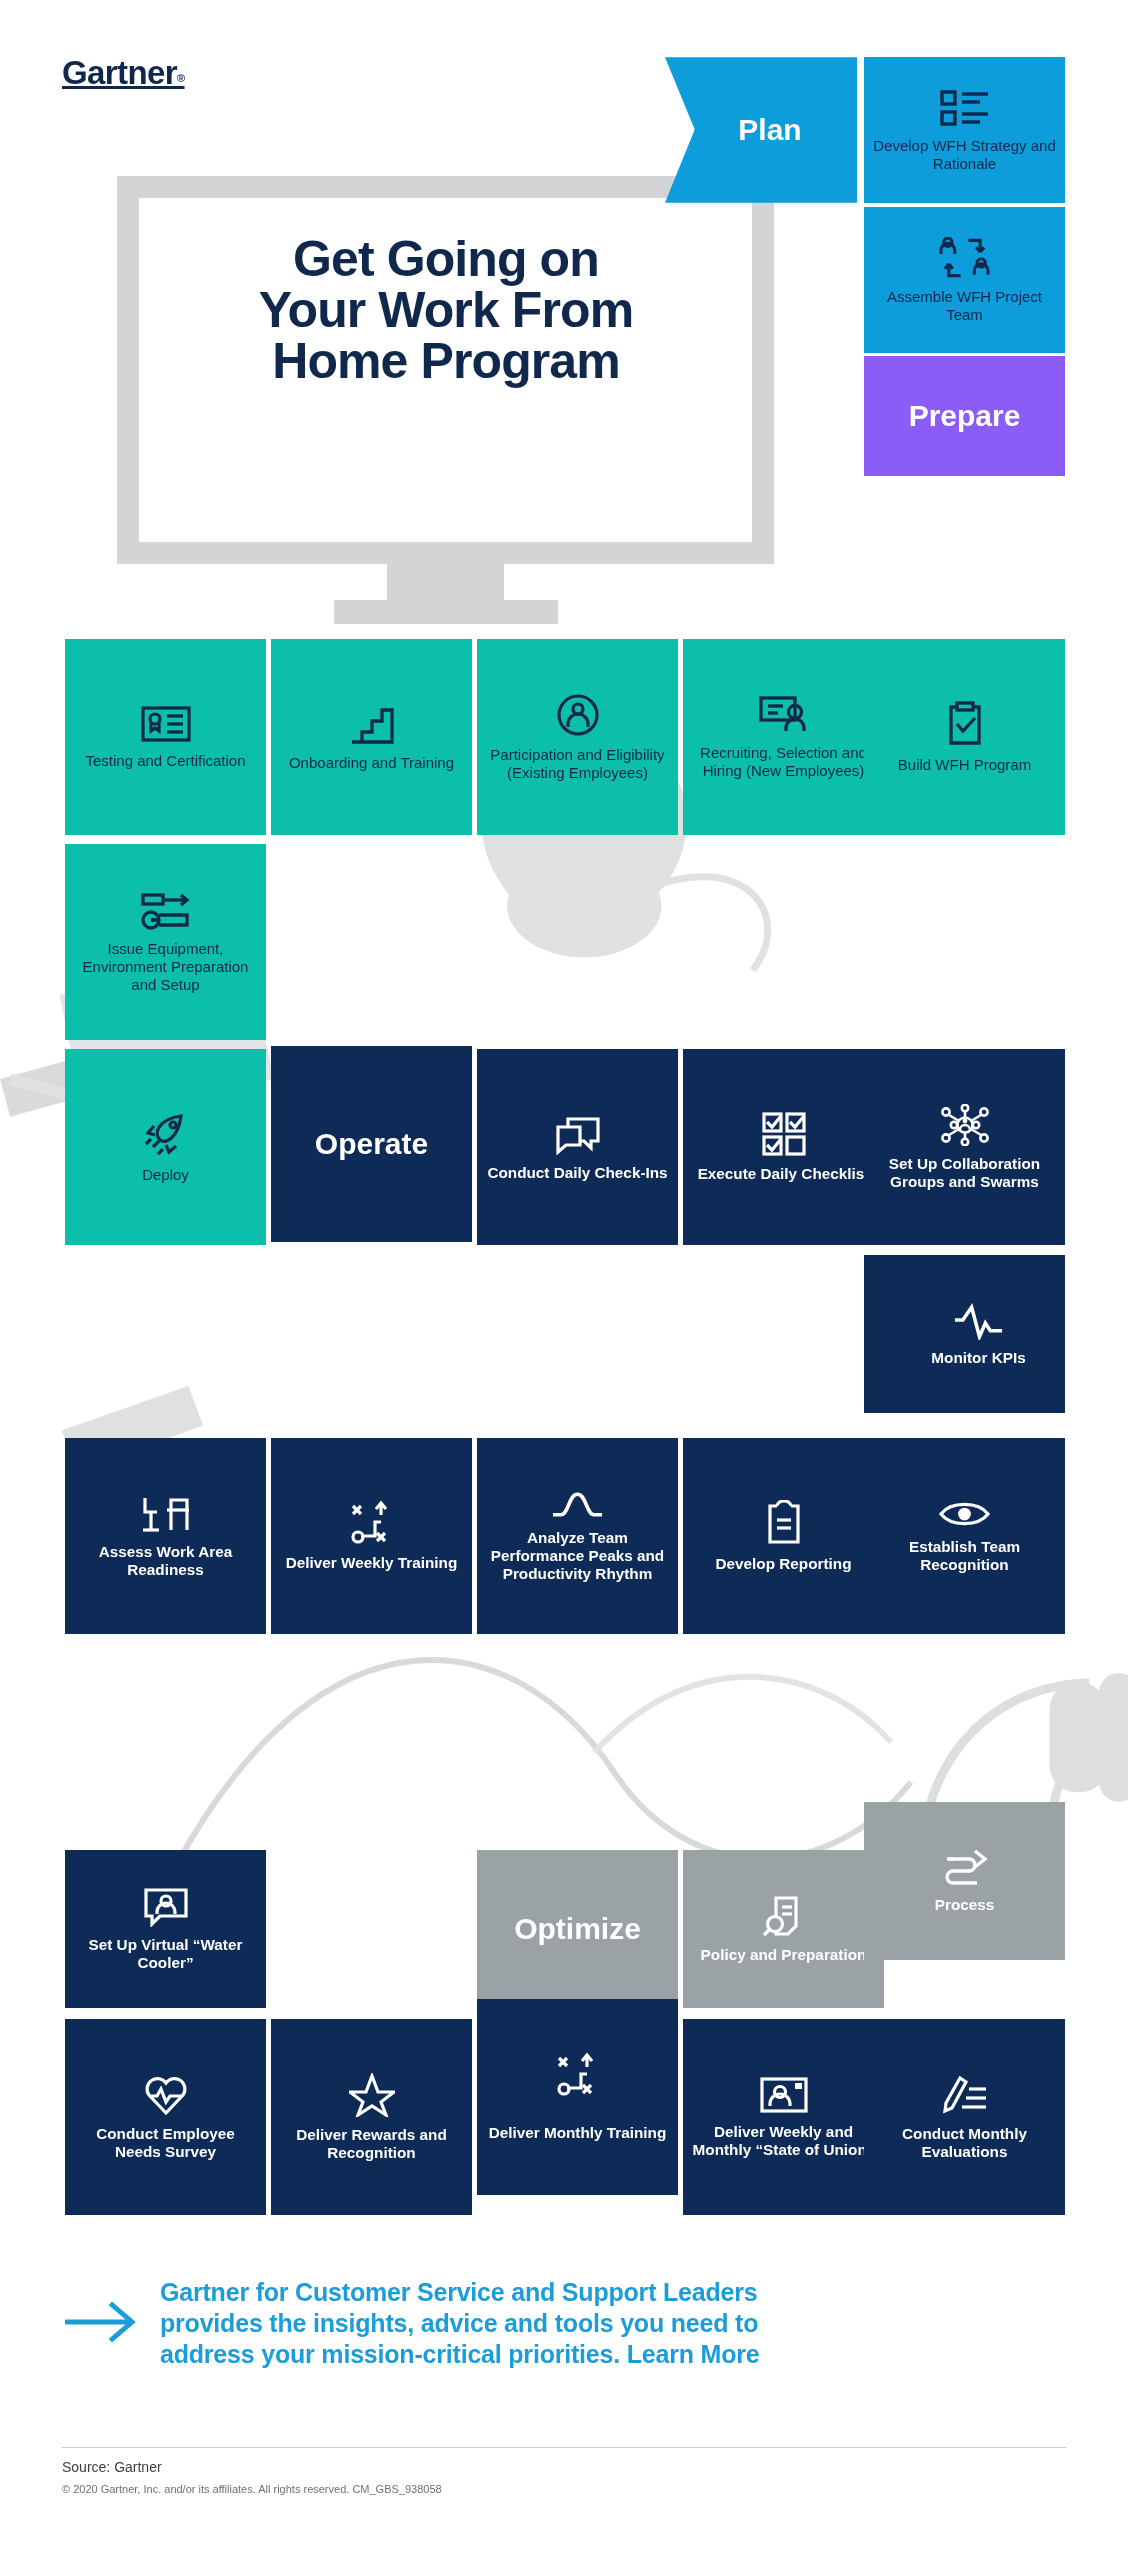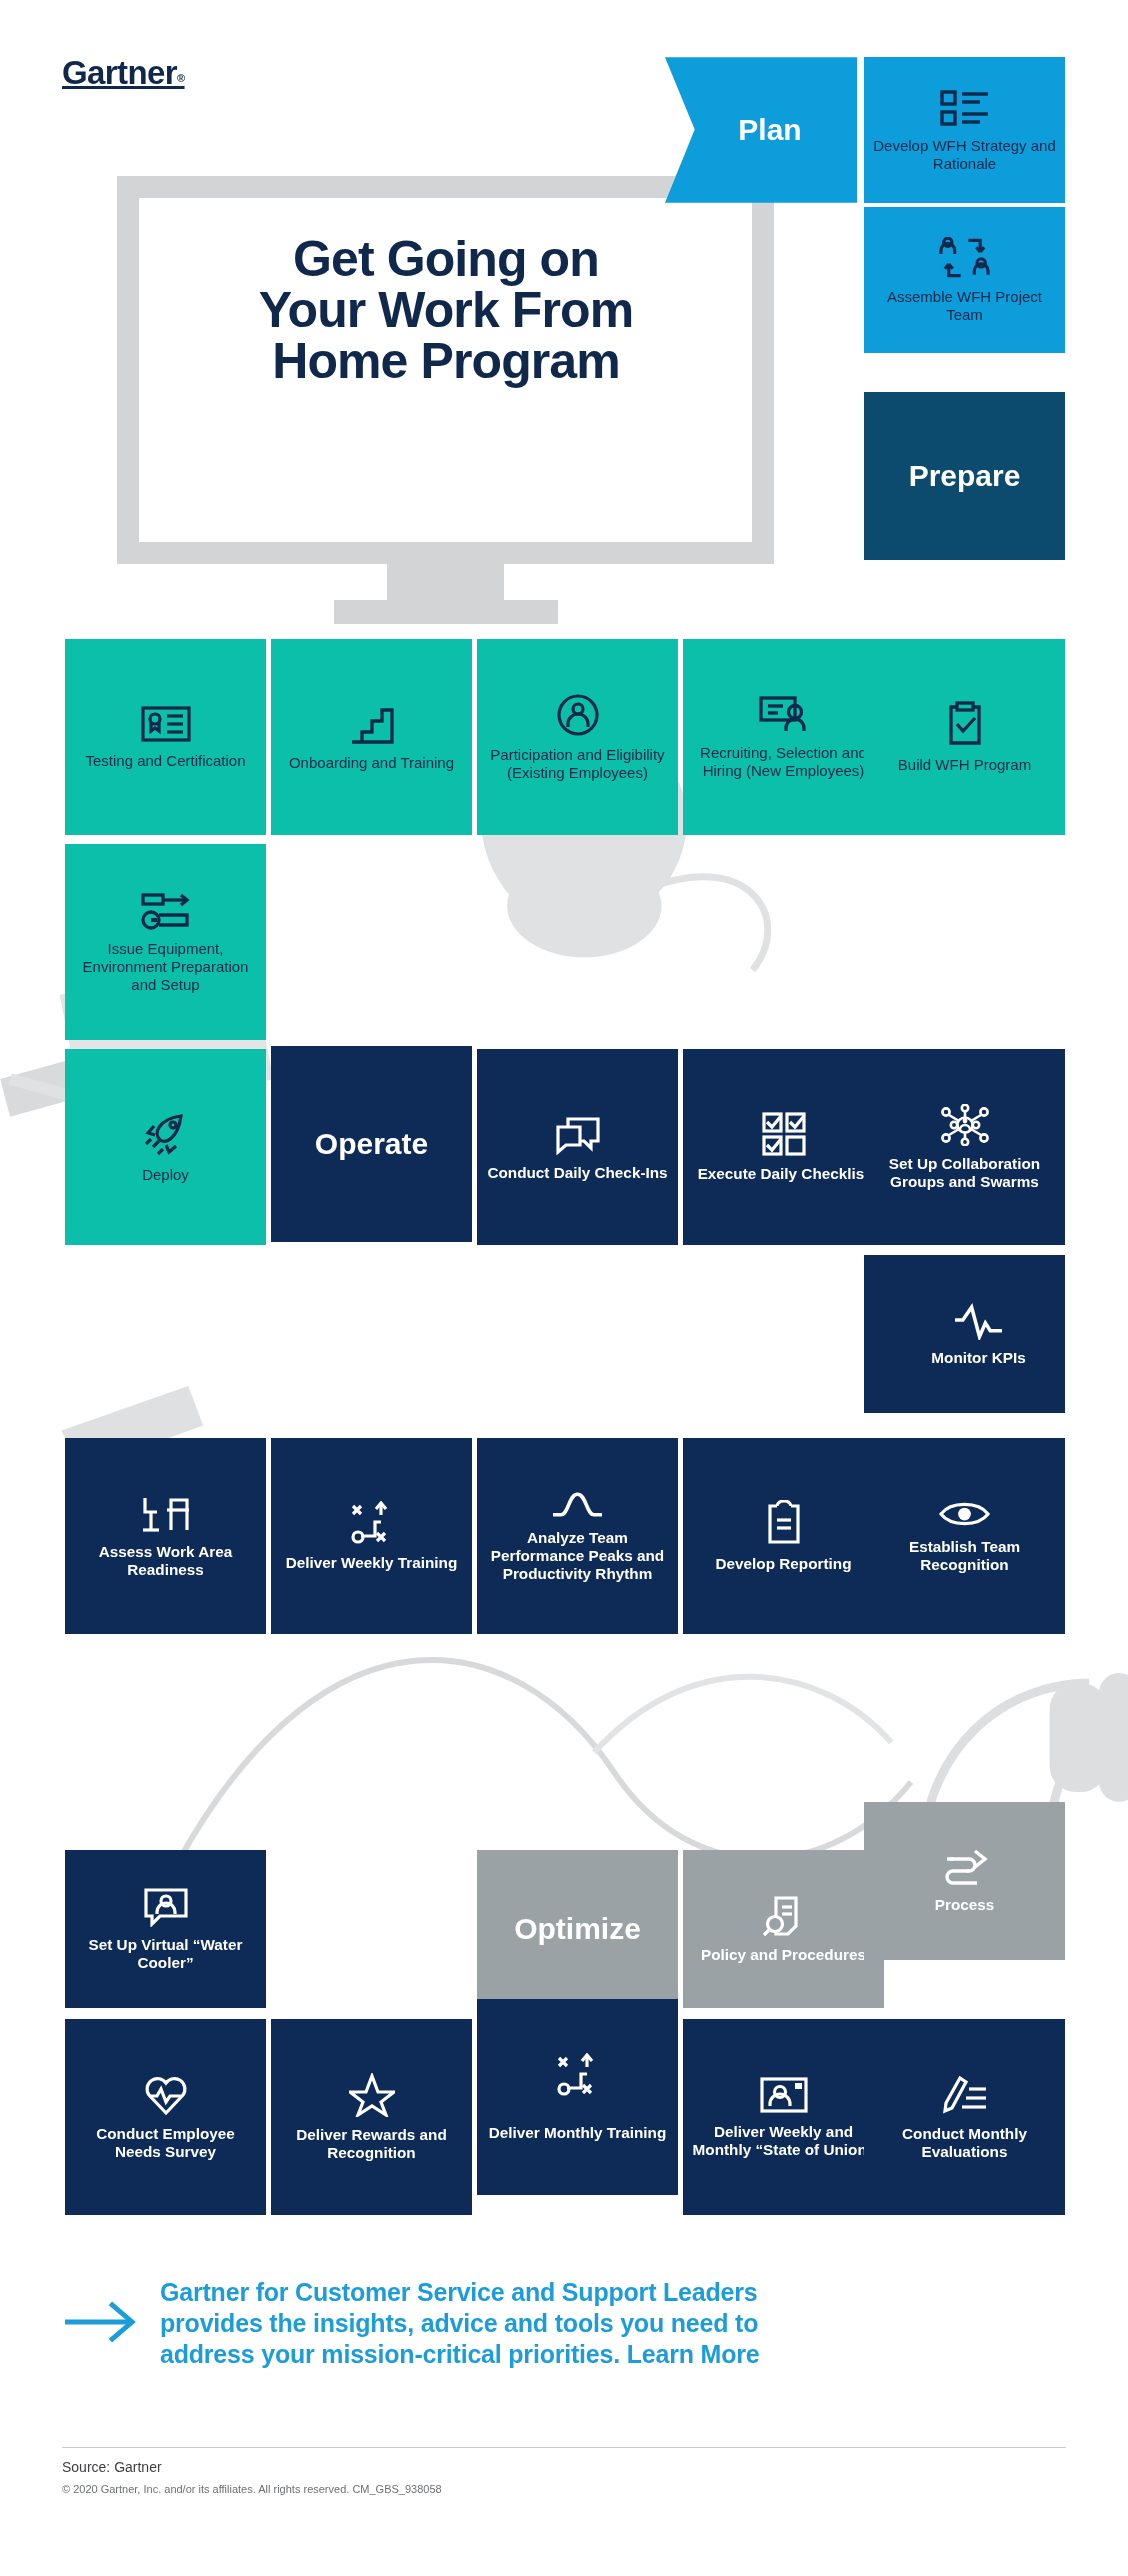--- a/index.html
+++ b/index.html
@@ -179,21 +179,21 @@
           <path d="M42 15 l-4 -5 M42 15 l4 -5"></path>
         <circle cx="43" cy="26" r="4.2"></circle>
           <path d="M36 38 v-4 a7 7 0 0 1 14 0 v4"></path>
         <path d="M22 39 h-12 v-12"></path>
           <path d="M10 27 l-4 5 M10 27 l4 5"></path>
       </svg>
     </span>
     <span class="lbl">Assemble WFH Project Team</span>
   </div>
 
-  <div class="cell stage" style="left:864px;top:356px;width:201px;height:168px;background:#0c4a6e;margin-top:36px;">
+  <div class="cell stage" style="left:864px;top:356px;width:201px;height:120px;background:#8b5cf6;">
     <span class="lbl">Prepare</span>
   </div>
 
   <div class="cell task-light" style="left:65px;top:639px;width:201px;height:196px;background:#0cbfab;">
     <span class="ico">
       <svg width="50" height="38" viewBox="0 0 50 38" fill="none" stroke="#10284b" stroke-width="3.2">
         <rect x="2" y="3" width="46" height="32"></rect>
         <circle cx="14" cy="14" r="5"></circle>
           <path d="M10 18 l0 8 4 -3 4 3 0 -8"></path>
         <line x1="26" y1="11" x2="42" y2="11"></line>
@@ -421,21 +421,21 @@
   <div class="cell task-dark" style="left:683px;top:1850px;width:201px;height:158px;background:#9ba2a5;">
     <span class="ico">
       <svg width="44" height="42" viewBox="0 0 44 42" fill="none" stroke="#ffffff" stroke-width="3.2">
         <path d="M14 3 h20 v28 l-8 8 H14 Z"></path>
         <line x1="20" y1="12" x2="30" y2="12"></line>
           <line x1="20" y1="19" x2="30" y2="19"></line>
         <circle cx="13" cy="29" r="7.5" fill="#9ba2a5"></circle>
         <line x1="7" y1="35" x2="2" y2="40"></line>
       </svg>
     </span>
-    <span class="lbl">Policy and Procedures</span>
+    <span class="lbl">Policy and Preparation</span>
   </div>
 
   <div class="cell task-dark" style="left:864px;top:1802px;width:201px;height:158px;background:#9ba2a5;">
     <span class="ico">
       <svg width="48" height="38" viewBox="0 0 48 38" fill="none" stroke="#ffffff" stroke-width="3.4">
         <path d="M6 10 h22 a6 6 0 0 1 0 12 h-16 a6 6 0 0 0 0 12 h24"></path>
         <path d="M34 2 l10 8 -10 8"></path>
         <circle cx="11" cy="10" r="2" fill="#ffffff" stroke="none"></circle>
         <circle cx="27" cy="22" r="2" fill="#ffffff" stroke="none"></circle>
       </svg>

